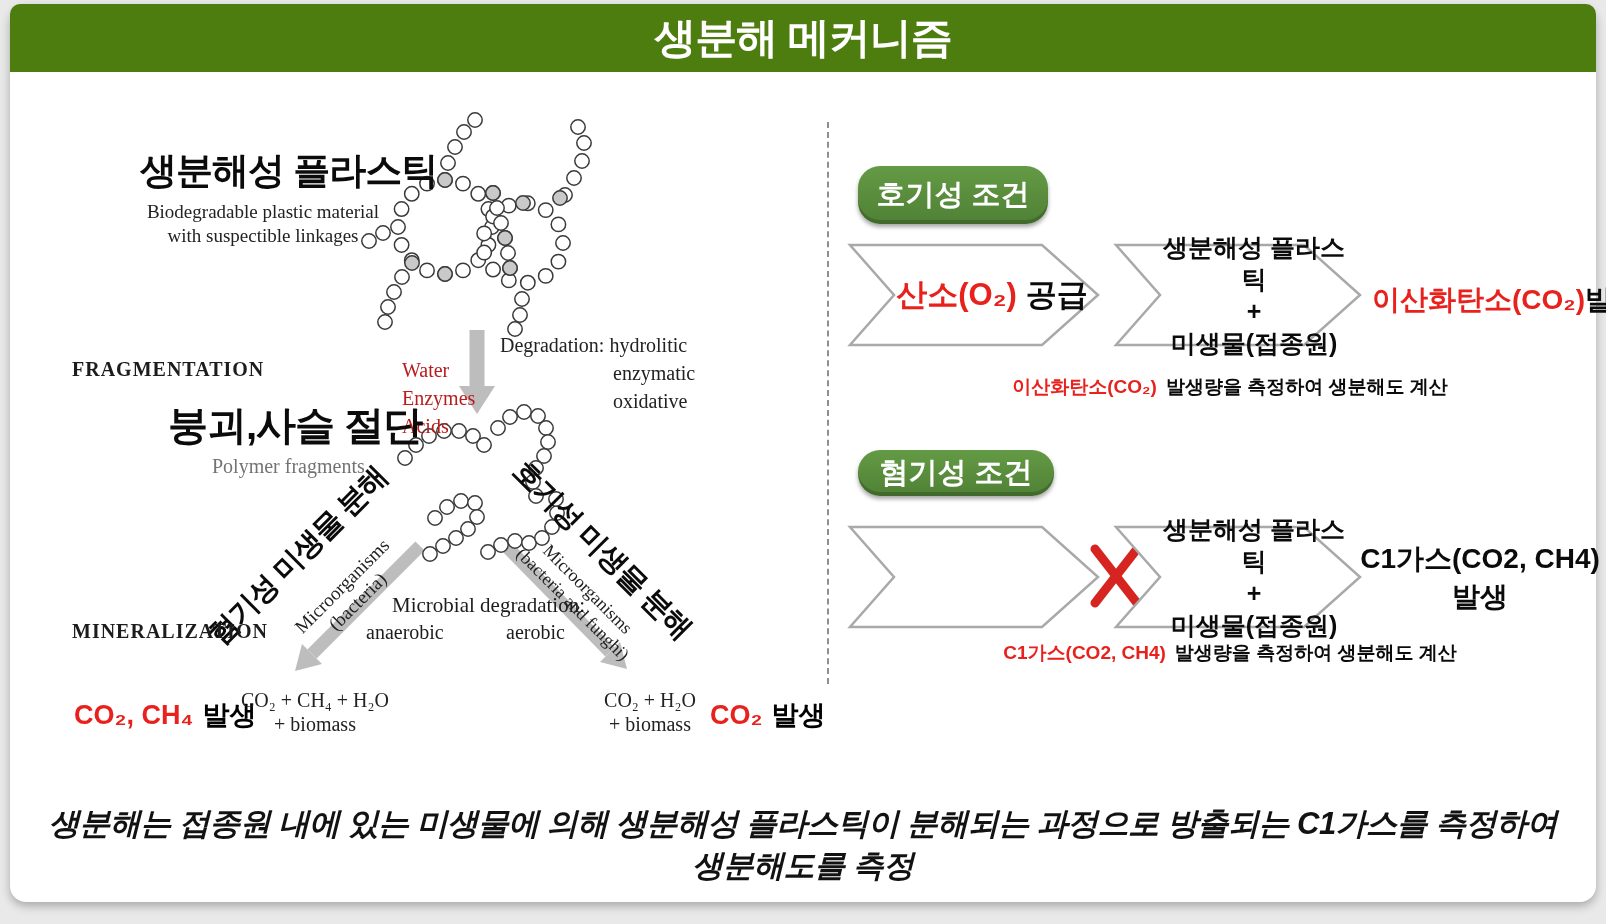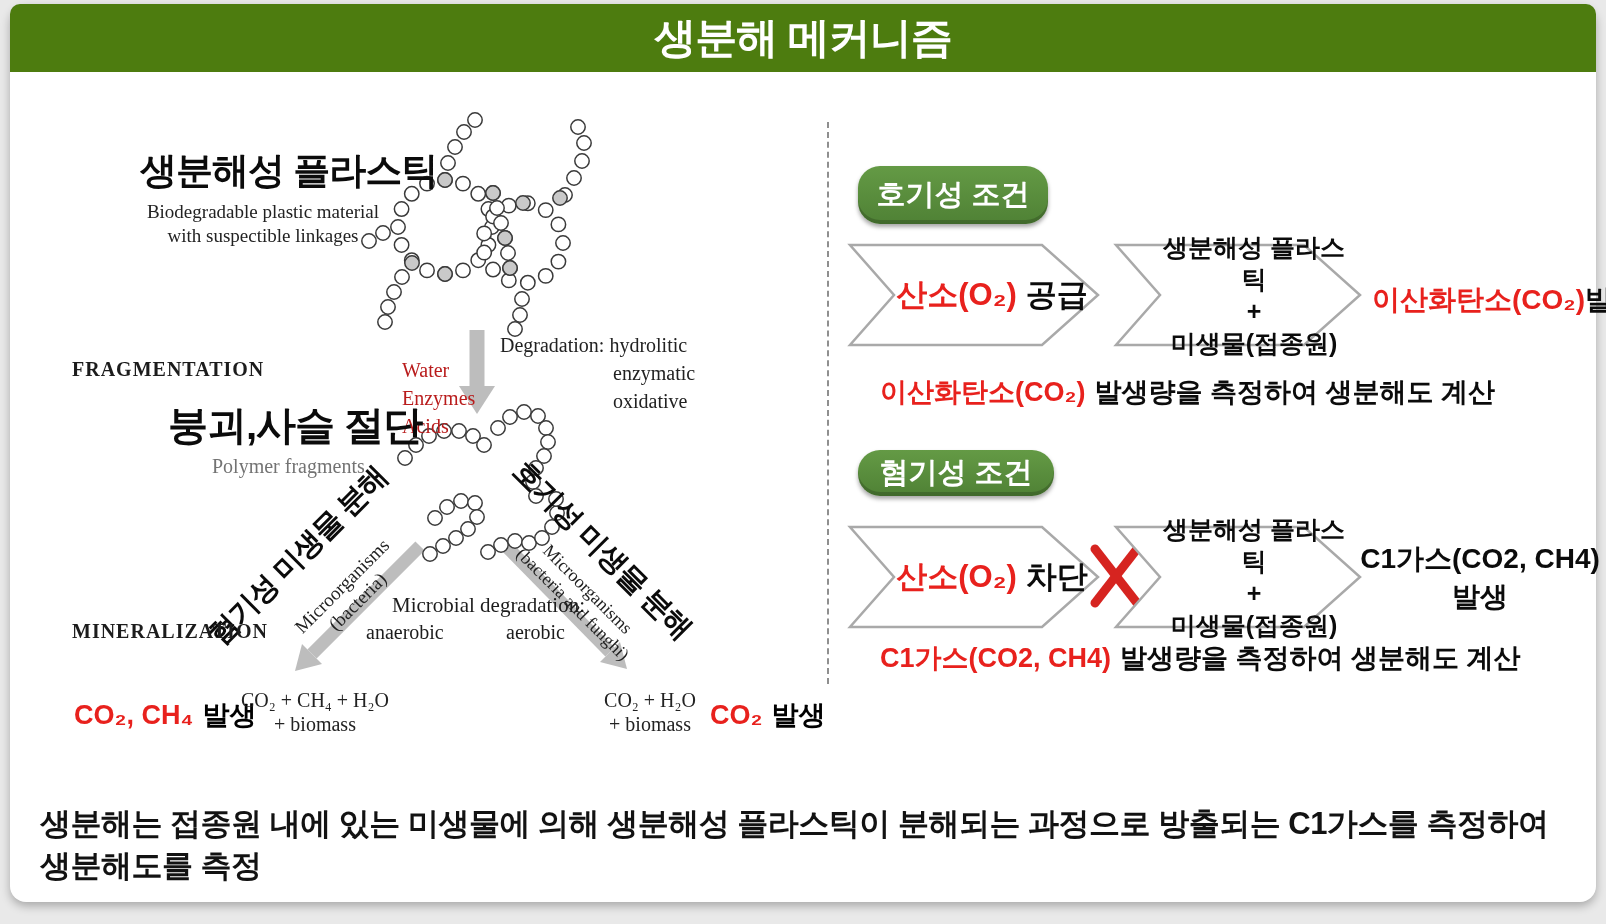--- a/index.html
+++ b/index.html
@@ -18,23 +18,23 @@
   .rot{display:flex;align-items:center;justify-content:center;text-align:center;}
   .pill{background:linear-gradient(#649a45,#4f8135);border-radius:22px;display:flex;align-items:center;
     justify-content:center;color:#fff;font-weight:800;font-size:29px;
     box-shadow:inset 0 -4px 0 rgba(0,0,0,.18),0 3px 4px rgba(0,0,0,.35);}
   .chev{width:252px;height:104px;}
   .chev svg{position:absolute;left:0;top:0;}
   .chev-label{position:absolute;left:44px;top:0;right:8px;bottom:0;display:flex;
     align-items:center;justify-content:center;text-align:center;font-weight:800;font-size:31px;color:#0b0b0b;}
   .chev-label.small{font-size:25px;line-height:32px;}
   .divider{border-left:2px dashed #8f8f8f;width:0;}
-  .caption{font-weight:800;font-size:27px;color:#0b0b0b;}
+  .caption{text-align:center;font-weight:800;font-size:19px;color:#0b0b0b;}
   .result-line{font-weight:800;font-size:28px;color:#0b0b0b;white-space:nowrap;}
-  .footer-text{text-align:left;font-weight:600;font-size:31px;color:#121212;letter-spacing:-0.5px;}
+  .footer-text{text-align:center;font-weight:600;font-size:31px;color:#121212;letter-spacing:-0.5px;font-style:italic;}
   svg{overflow:visible;}
 </style>
 </head>
 <body>
 
 <div class="abs card"></div>
 
 <div class="abs header">
   <div class="header-title">생분해 메커니즘</div>
 </div>
@@ -225,23 +225,20 @@
 </div>
 
 <div class="abs pill" style="left:858px;top:450px;width:196px;height:46px;">
   <span>혐기성 조건</span>
 </div>
 
 <div class="abs chev" style="left:848px;top:525px;">
   <svg width="252" height="104">
     <polygon points="2,2 194,2 250,52 194,102 2,102 46,52" fill="#fff" stroke="#a9a9a9" stroke-width="2.5"></polygon>
   </svg>
-  <div class="chev-label">
-    <span><span class="red">산소(O₂)</span><span class="gap">차단</span></span>
-  </div>
 </div>
 
 <svg class="abs" style="left:1090px;top:544px;" width="52" height="64">
   <line x1="5" y1="5" x2="47" y2="59" stroke="#d62420" stroke-width="9" stroke-linecap="round"></line>
   <line x1="47" y1="5" x2="5" y2="59" stroke="#d62420" stroke-width="9" stroke-linecap="round"></line>
 </svg>
 
 <div class="abs chev" style="left:1114px;top:525px;width:248px;">
   <svg width="248" height="104">
     <polygon points="2,2 190,2 246,52 190,102 2,102 46,52" fill="#fff" stroke="#a9a9a9" stroke-width="2.5"></polygon>

